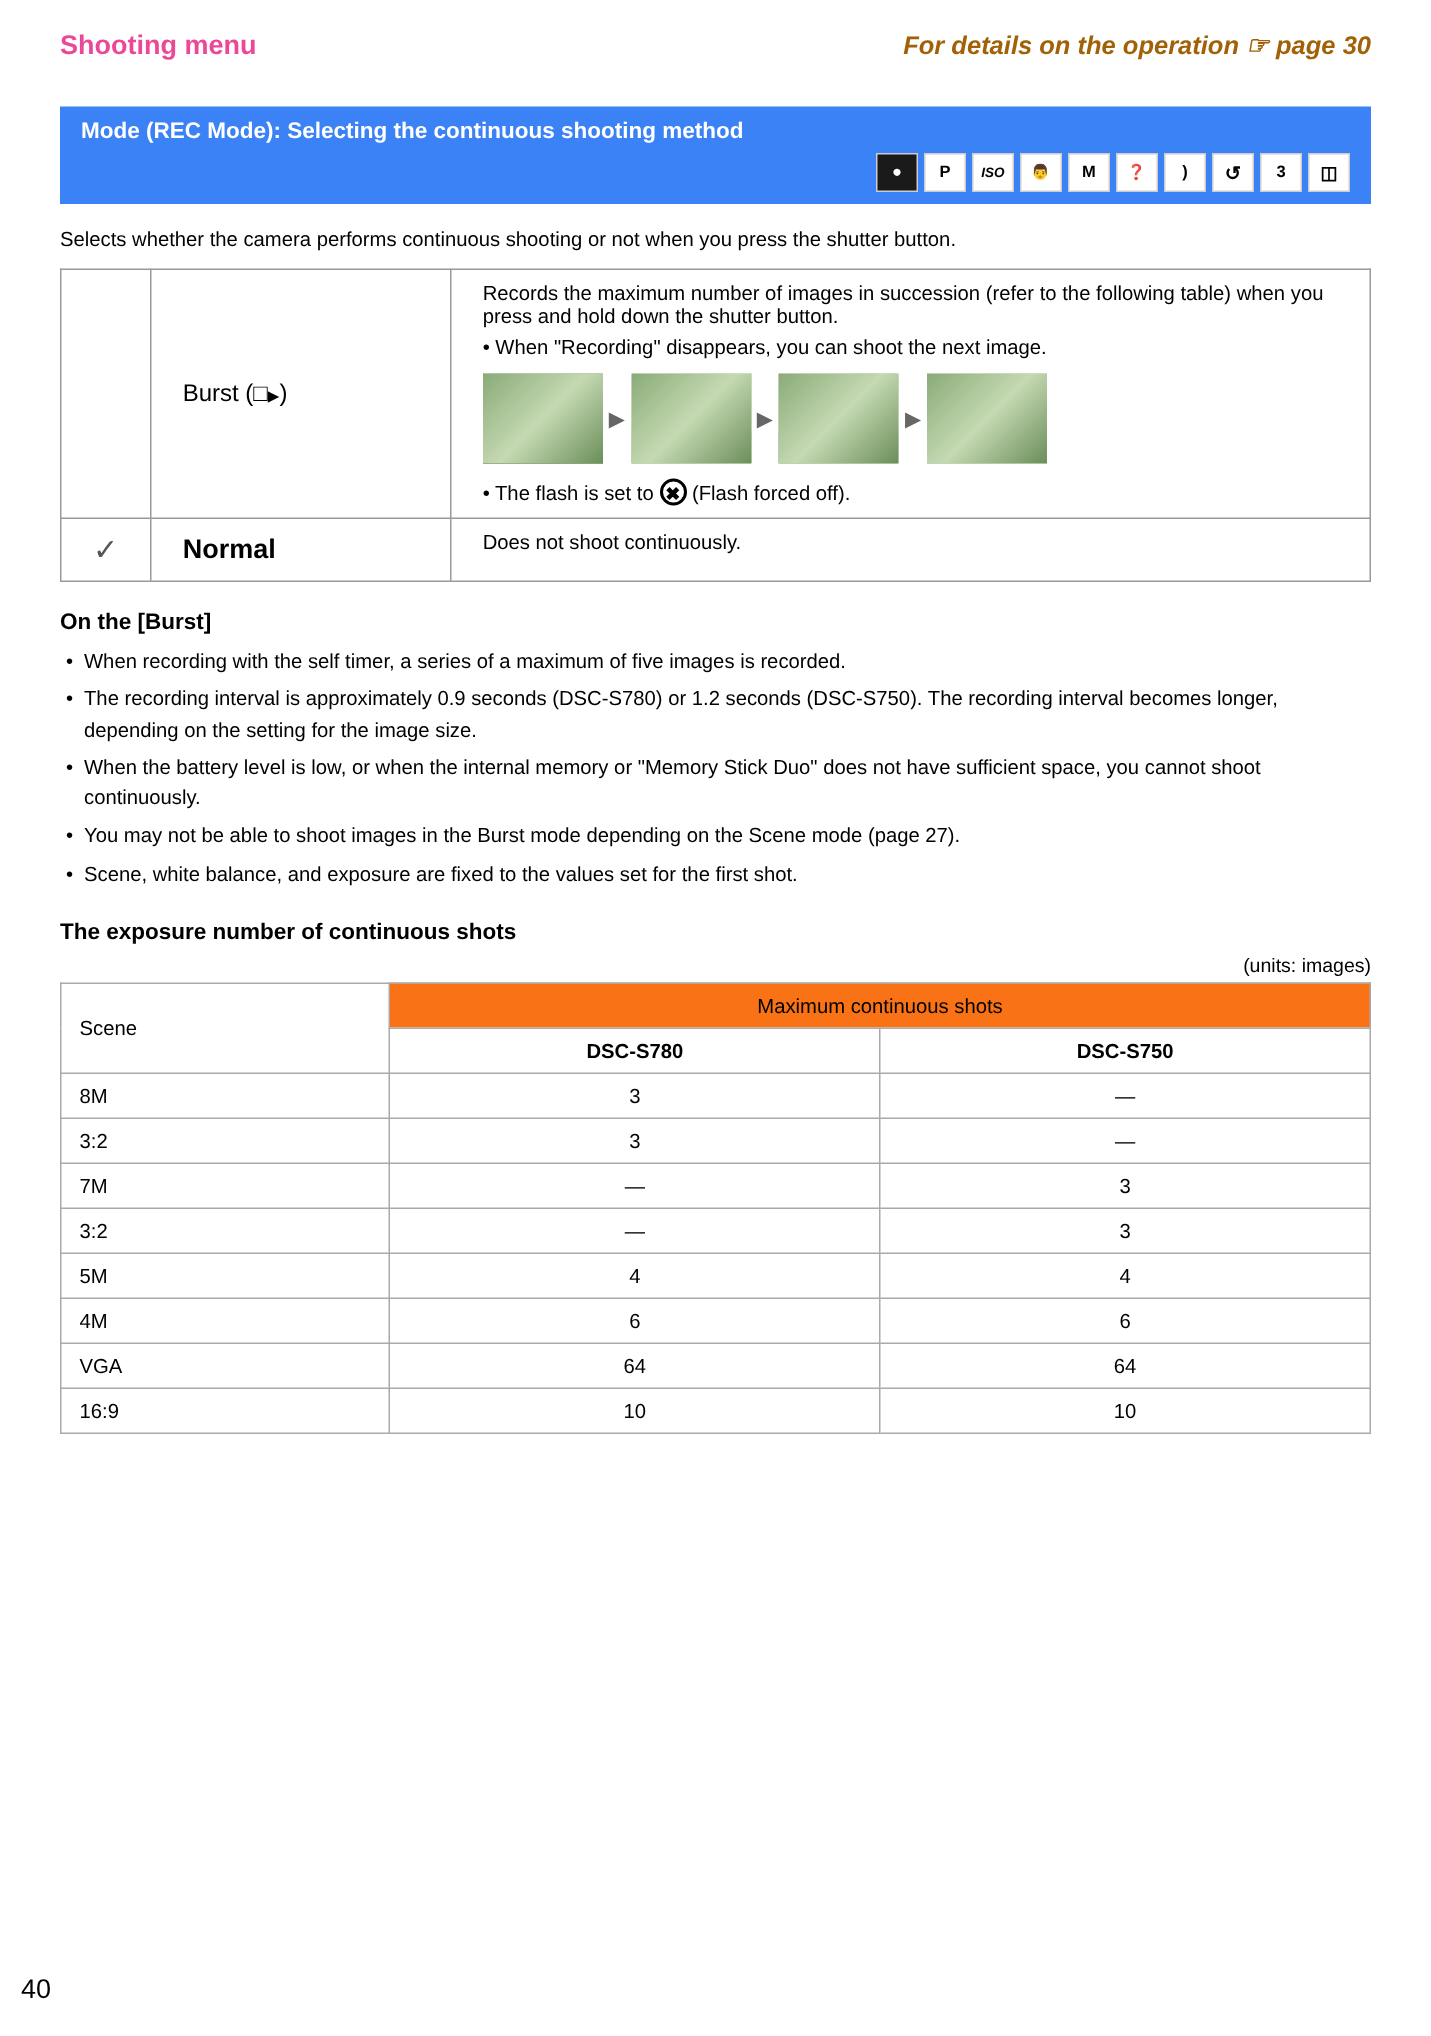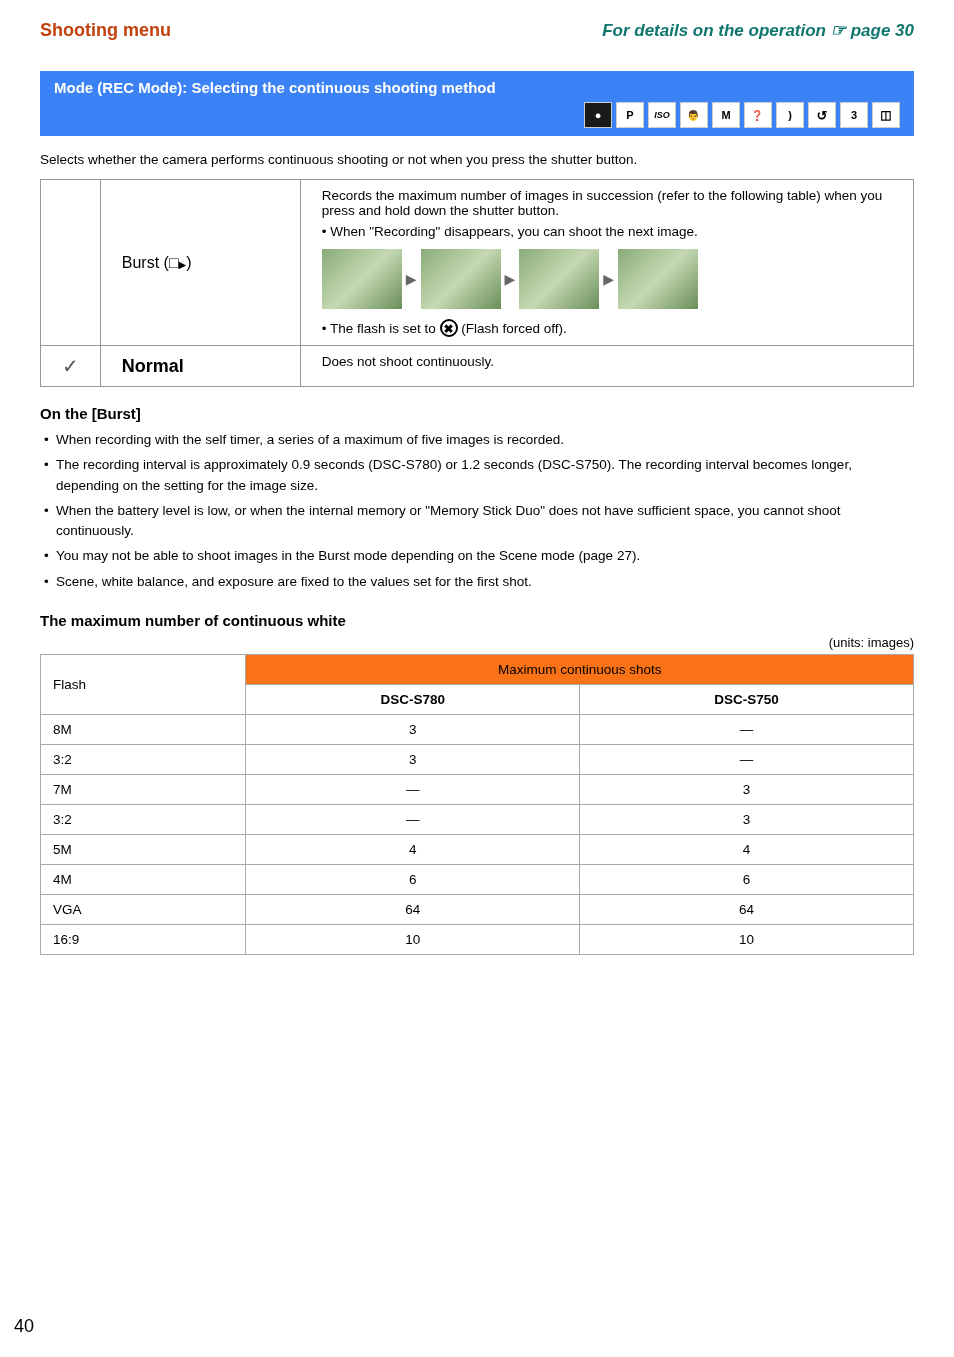--- a/index.html
+++ b/index.html
@@ -15,30 +15,30 @@
     }
 
     .header {
       display: flex;
       justify-content: space-between;
       align-items: flex-start;
       margin-bottom: 30px;
     }
 
     .shooting-menu-title {
-      color: #c2410c;
+      color: #ec4899;
       font-size: 18px;
       font-weight: bold;
     }
 
     .for-details {
       font-size: 17px;
       font-style: italic;
       font-weight: bold;
-      color: #0f766e;
+      color: #a16207;
     }
 
     .blue-box {
       background-color: #3b82f6;
       color: #fff;
       padding: 8px 14px;
       margin-bottom: 16px;
     }
 
     .blue-box-title {
@@ -339,27 +339,27 @@
 
 <p class="section-heading">On the [Burst]</p>
 <ul class="bullet-list">
   <li>When recording with the self timer, a series of a maximum of five images is recorded.</li>
   <li>The recording interval is approximately 0.9 seconds (DSC-S780) or 1.2 seconds (DSC-S750). The recording interval becomes longer, depending on the setting for the image size.</li>
   <li>When the battery level is low, or when the internal memory or "Memory Stick Duo" does not have sufficient space, you cannot shoot continuously.</li>
   <li>You may not be able to shoot images in the Burst mode depending on the Scene mode (page 27).</li>
   <li>Scene, white balance, and exposure are fixed to the values set for the first shot.</li>
 </ul>
 
-<p class="section-title-2">The maximum number of continuous white</p>
+<p class="section-title-2">The exposure number of continuous shots</p>
 <p class="units-line">(units: images)</p>
 
 <table class="data-table">
   <thead>
     <tr>
-      <th rowspan="2" style="border:1px solid #aaa; text-align:left;">Flash</th>
+      <th rowspan="2" style="border:1px solid #aaa; text-align:left;">Scene</th>
       <th colspan="2" class="merged-header">Maximum continuous shots</th>
     </tr>
     <tr>
       <th class="col-header">DSC-S780</th>
       <th class="col-header">DSC-S750</th>
     </tr>
   </thead>
   <tbody id="table-body">
   <tr>
       <td class="size-col">8M</td>

